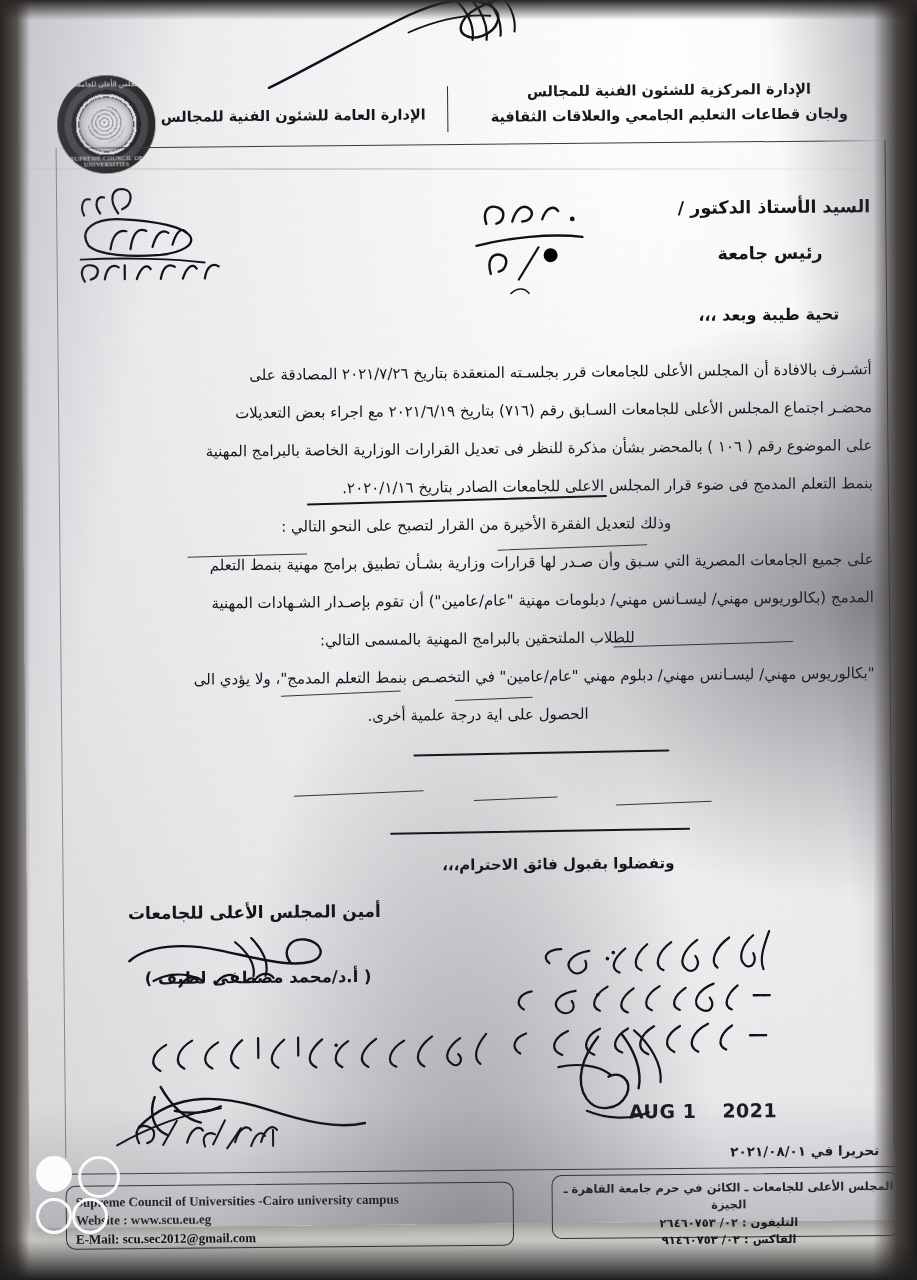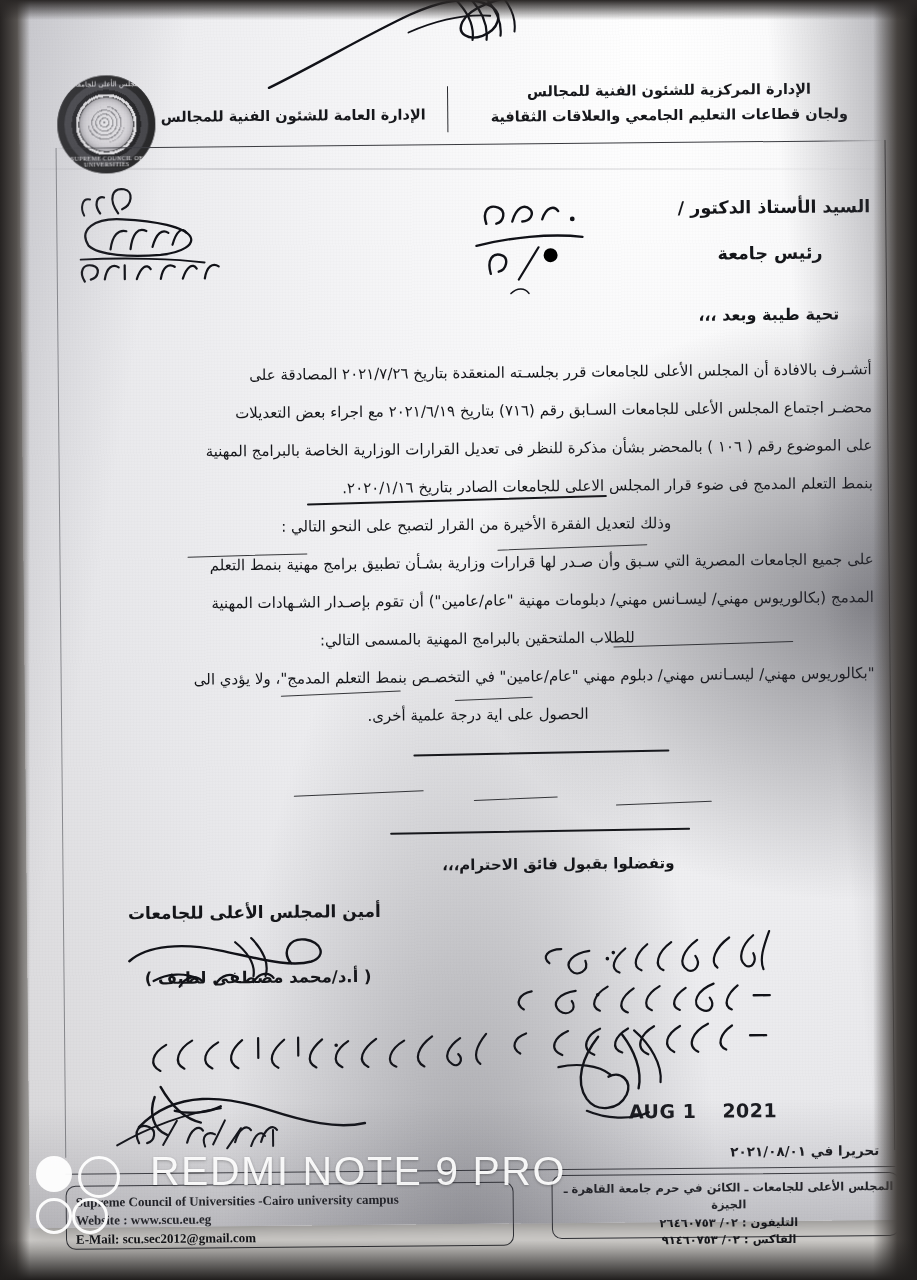--- a/index.html
+++ b/index.html
@@ -443,20 +443,19 @@
       <div class="grain"></div>
     </div>
   </div>
 
   <div class="wm-dots">
     <span class="d d1"></span>
       <span class="d d2"></span>
     <span class="d d3"></span>
       <span class="d d4"></span>
   </div>
-  <div class="wm" style="left:150px;">REDMI NOTE 9 PRO</div>
 
   <div class="fold"></div>
   <div class="edge-dark"></div>
   <div class="edge-dark-left"></div>
   <div class="edge-top"></div>
   <div class="edge-bottom"></div>
 </div>
 
 </body></html>

